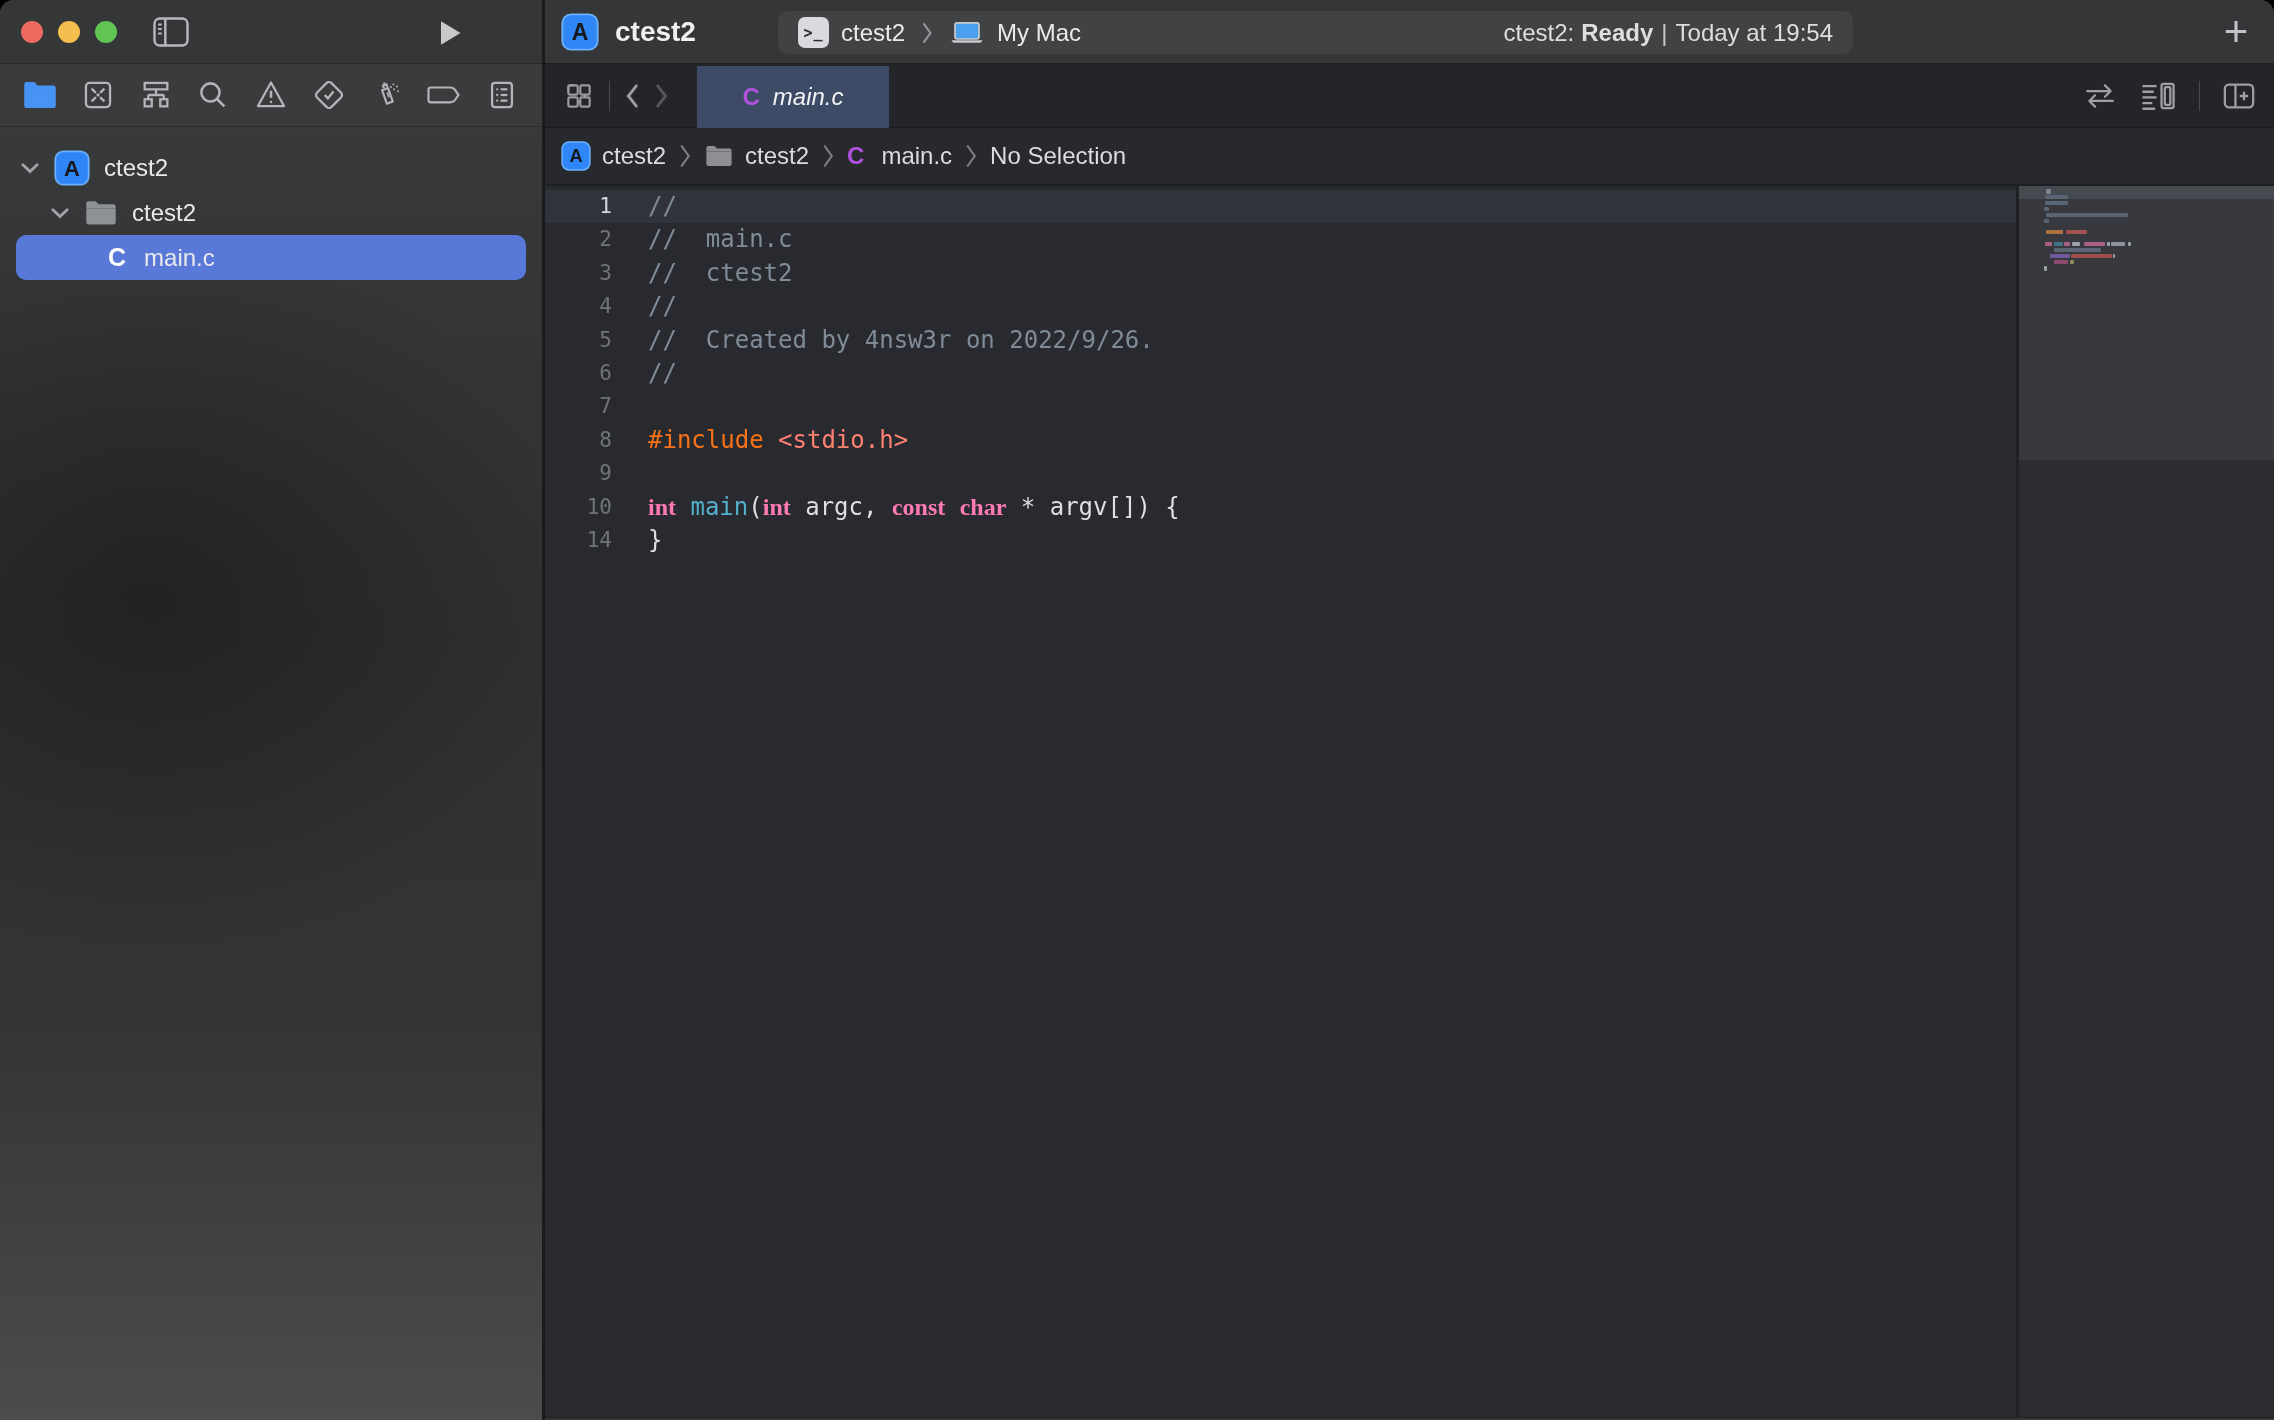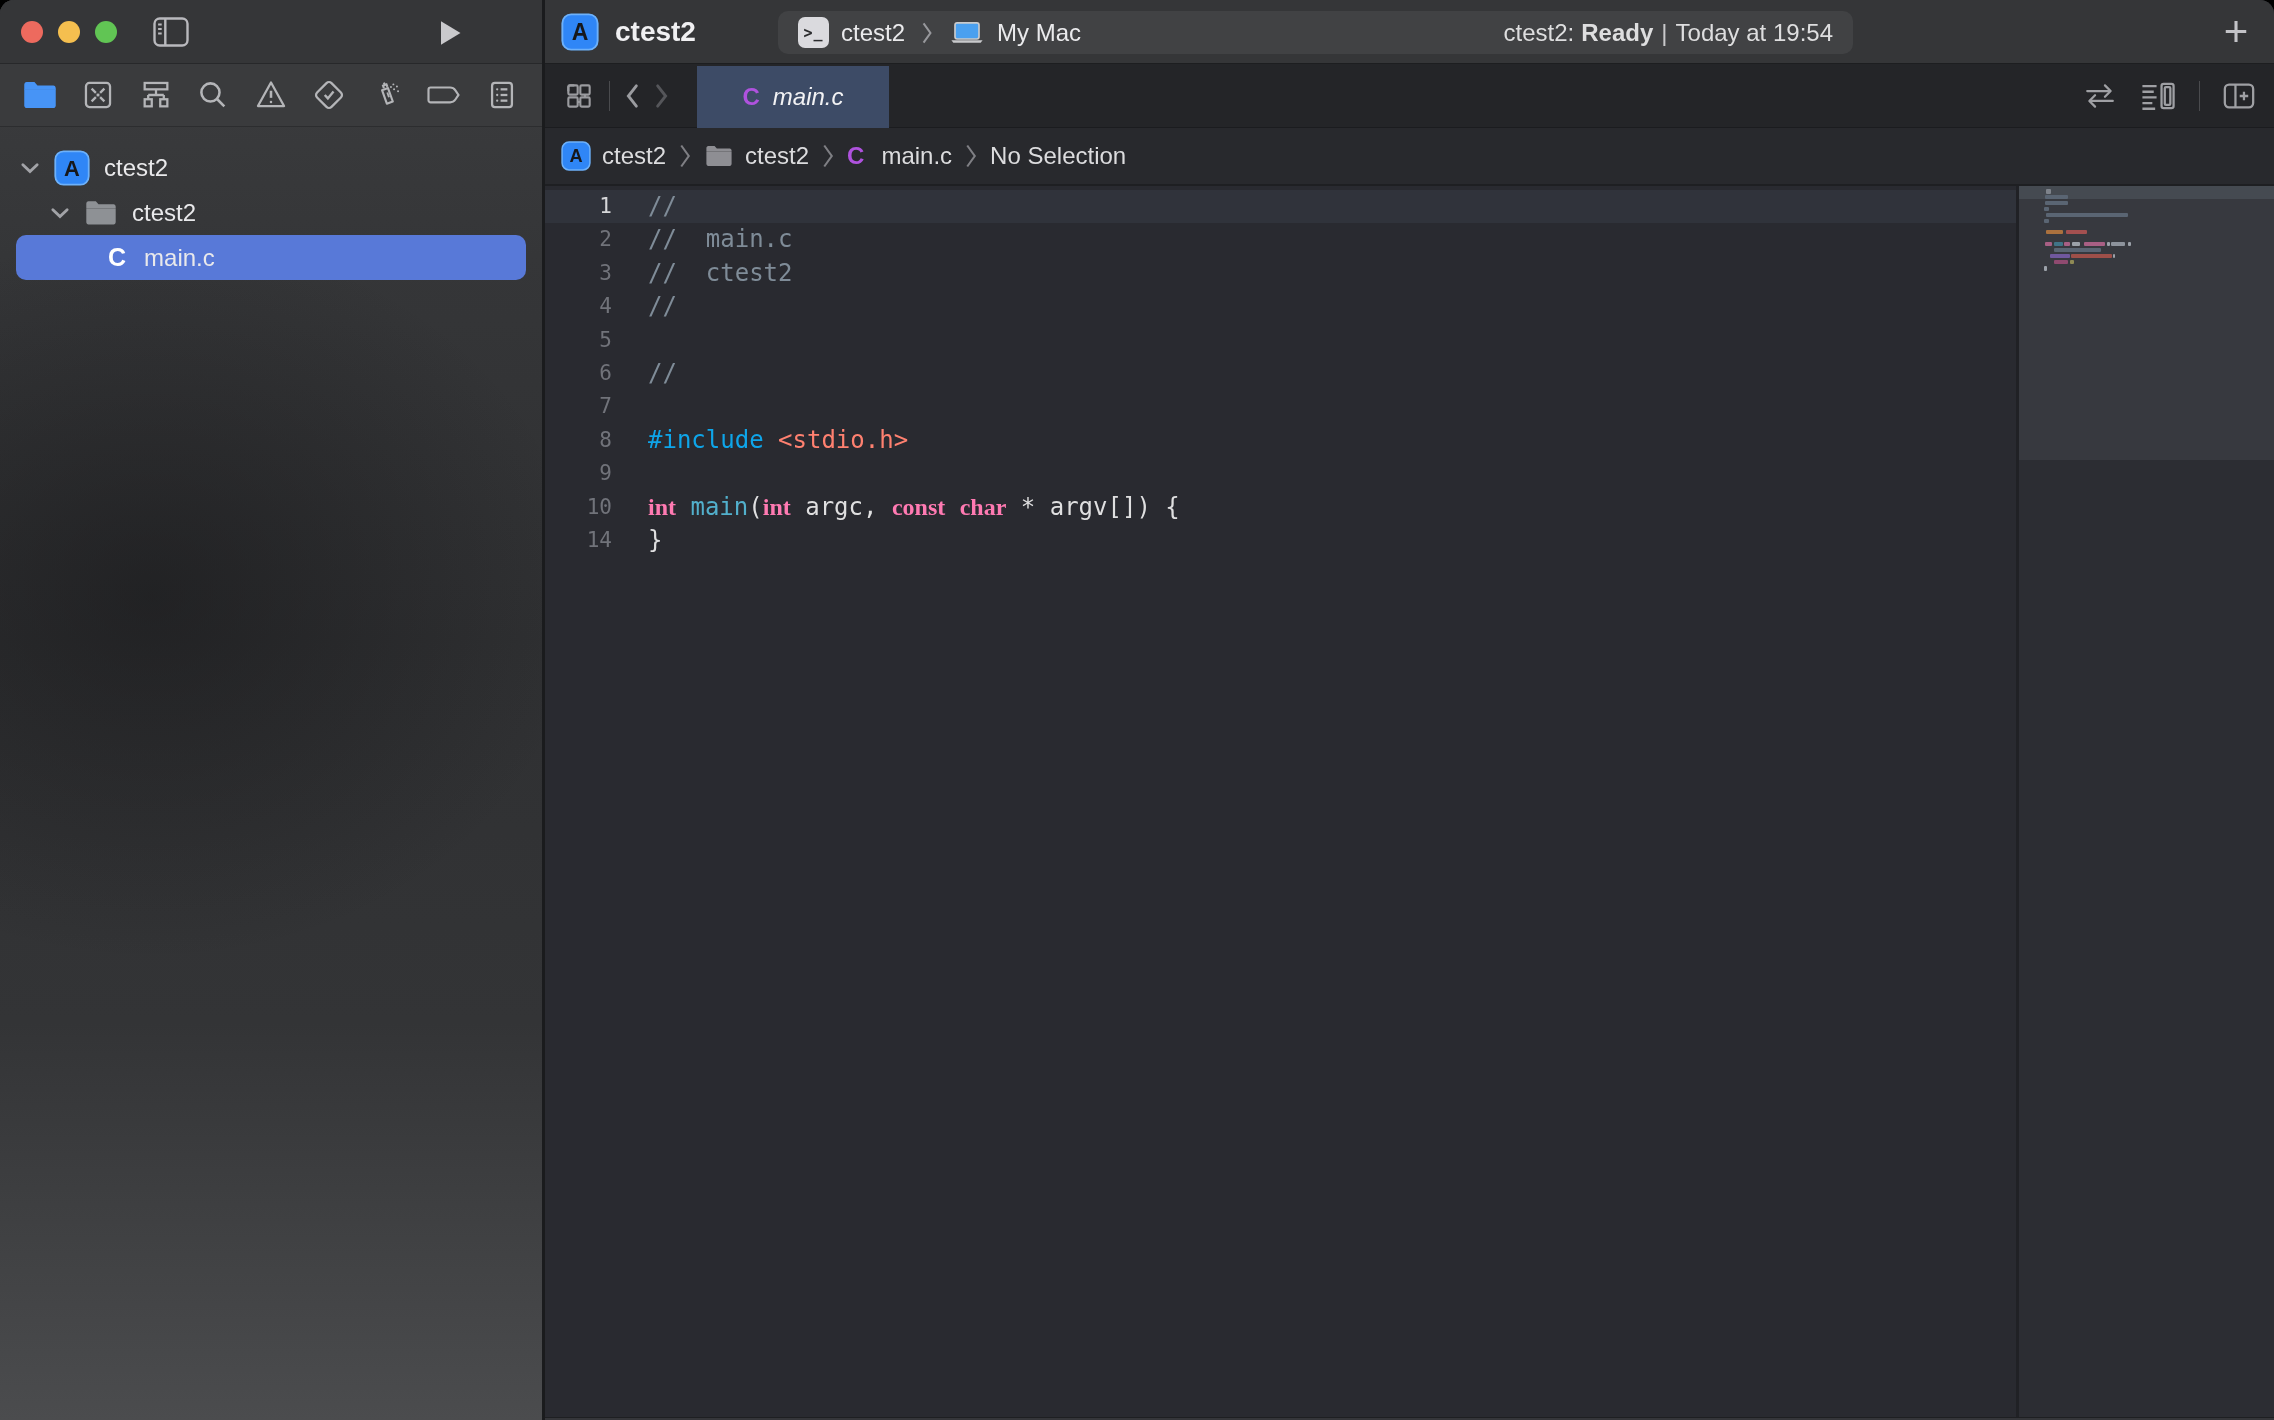--- a/index.html
+++ b/index.html
@@ -56,21 +56,21 @@
   .jumpbar .chev { display:flex; margin:0 2px; }
 
   .content-row { flex:1; display:flex; }
   .editor { width:1471px; flex:0 0 1471px; background:#292a30; padding-top:4px; font-family:"DejaVu Sans Mono",monospace; }
   .code-line { display:flex; height:33.4px; line-height:33.4px; white-space:pre; font-size:24px; color:#dfdfe0; }
   .code-line.current { background:#30333b; }
   .code-line .ln { width:67px; text-align:right; font-size:21px; color:#71737a; flex:0 0 67px; }
   .code-line.current .ln { color:#d6d7d9; }
   .code-line .src { margin-left:36px; }
   .cm { color:#7f8c98; } .kw { color:#ff7ab2; font-weight:700;font-family:Liberation Serif, serif; } .fn { color:#52b0cc; }
-  .pp { color:#0ea5e9; } .str { color:#ff8170; } .num { color:#d6c66c; } .lib { color:#b083ec; } .pl { color:#dfdfe0; }
+  .pp { color:#f97316; } .str { color:#ff8170; } .num { color:#d6c66c; } .lib { color:#b083ec; } .pl { color:#dfdfe0; }
 
   .mini-divider { width:3px; flex:0 0 3px; background:#202125; }
   .minimap-strip { flex:1; position:relative; background:#2c2d33; }
   .minimap-doc { position:absolute; left:0; top:0; width:100%; height:274px; background:#37393f; }
   .minimap-viewport { position:absolute; left:0; width:100%; }
   .mm-bar { position:absolute; border-radius:1px; }
   .bottom-edge { position:absolute; left:0; right:0; bottom:0; height:3px; background:#35363a; border-top:1px solid #1e1f22; }
 </style>
 </head>
 <body>
@@ -356,21 +356,21 @@
         </span>
       <span>No Selection</span>
     </div>
 
     <div class="content-row">
       <div class="editor" id="code-lines">
           <div class="code-line current"><span class="ln">1</span><span class="src"><span class="cm">//</span></span></div>
           <div class="code-line"><span class="ln">2</span><span class="src"><span class="cm">//  main.c</span></span></div>
           <div class="code-line"><span class="ln">3</span><span class="src"><span class="cm">//  ctest2</span></span></div>
           <div class="code-line"><span class="ln">4</span><span class="src"><span class="cm">//</span></span></div>
-          <div class="code-line"><span class="ln">5</span></div>
+          <div class="code-line"><span class="ln">5</span><span class="src"><span class="cm">//  Created by 4nsw3r on 2022/9/26.</span></span></div>
           <div class="code-line"><span class="ln">6</span><span class="src"><span class="cm">//</span></span></div>
           <div class="code-line"><span class="ln">7</span><span class="src"></span></div>
           <div class="code-line"><span class="ln">8</span><span class="src"><span class="pp">#include</span><span class="pl"> </span><span class="str">&lt;stdio.h&gt;</span></span></div>
           <div class="code-line"><span class="ln">9</span><span class="src"></span></div>
           <div class="code-line"><span class="ln">10</span><span class="src"><span class="kw">int</span><span class="pl"> </span><span class="fn">main</span><span class="pl">(</span><span class="kw">int</span><span class="pl"> argc, </span><span class="kw">const</span><span class="pl"> </span><span class="kw">char</span><span class="pl"> * argv[]) {</span></span></div>
           <div class="code-line"><span class="ln">14</span><span class="src"><span class="pl">}</span></span></div>
         </div>
       <div class="mini-divider"></div>
       <div class="minimap-strip">
         <div class="minimap-doc" id="minimap-doc">

